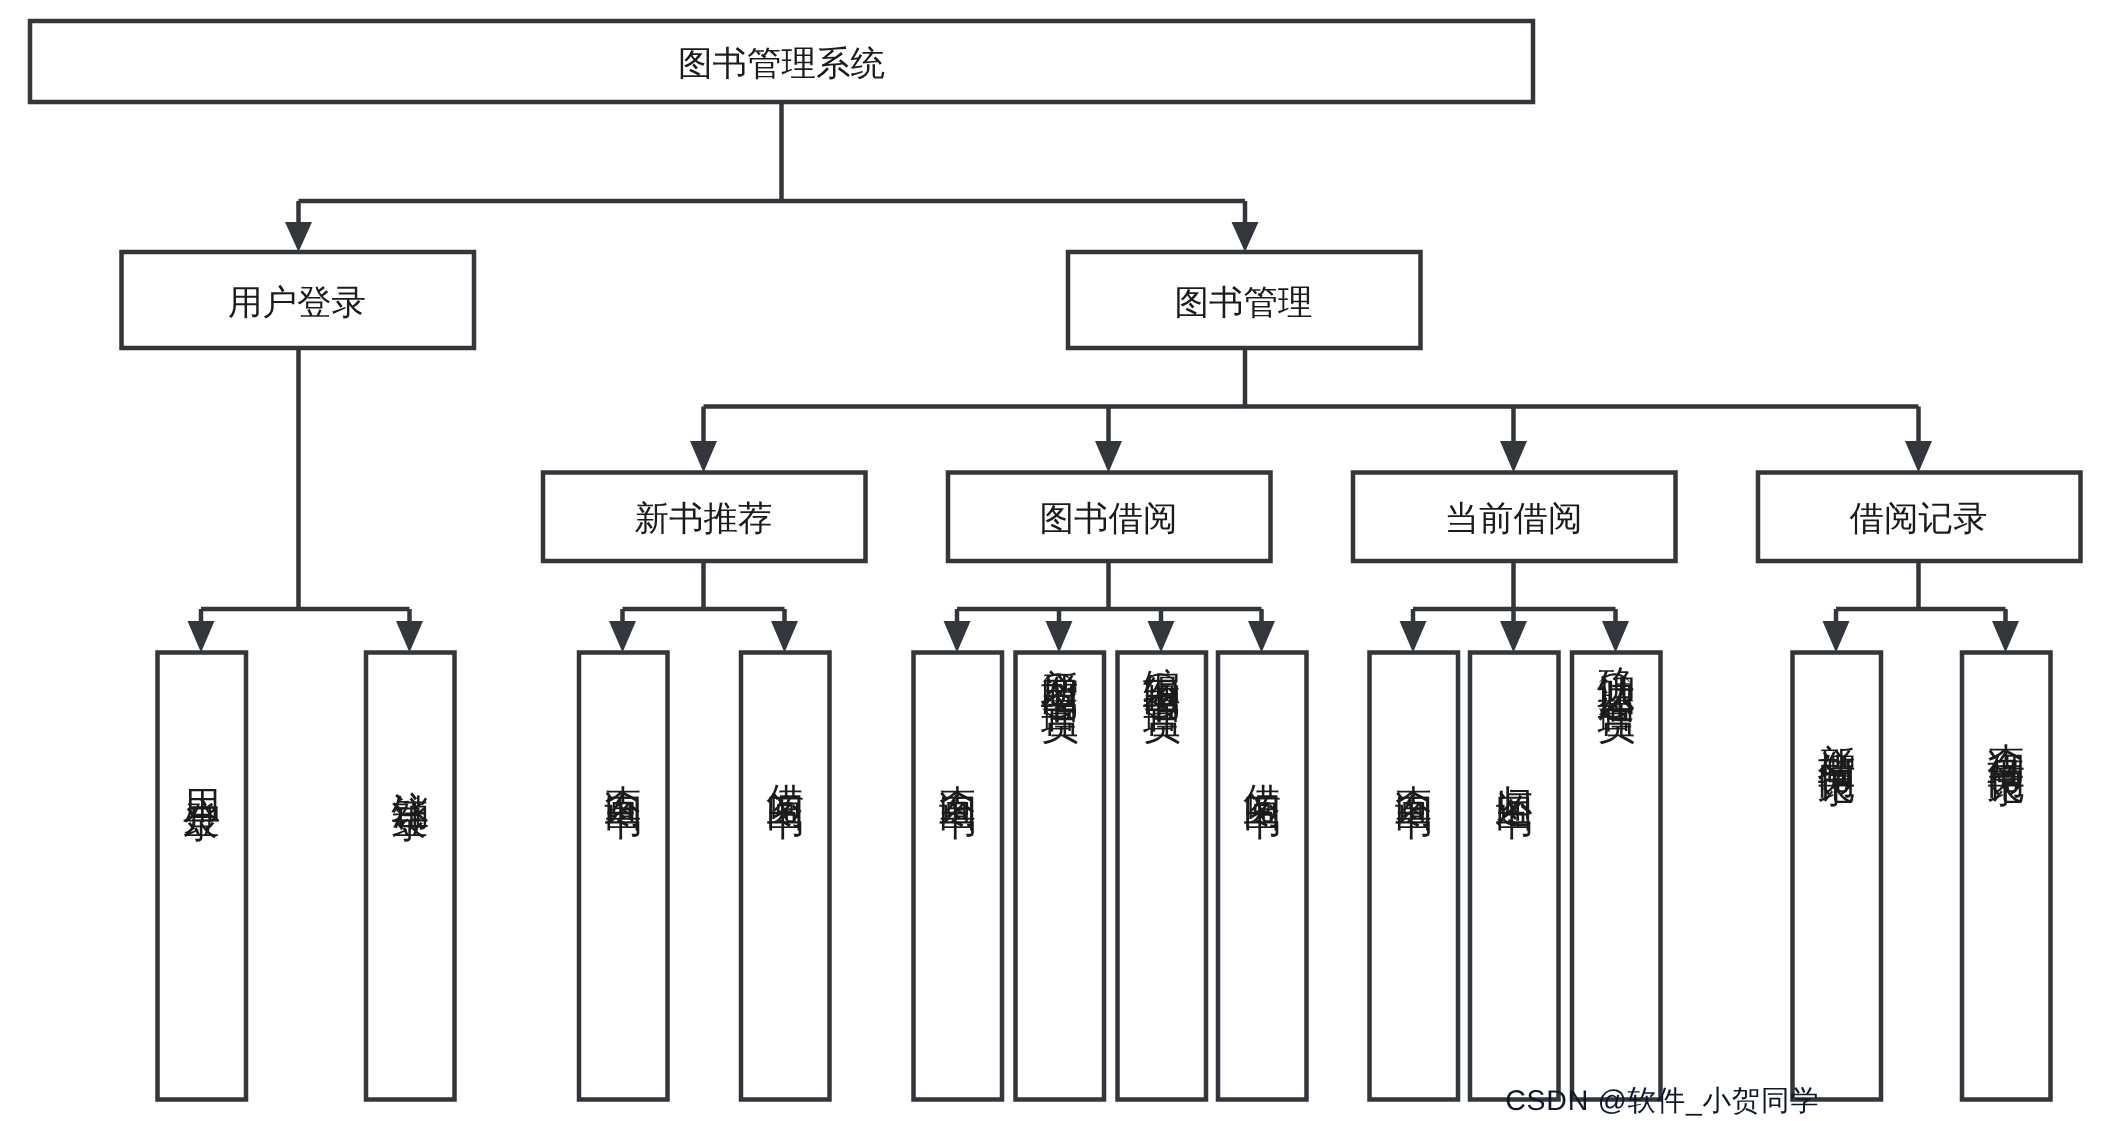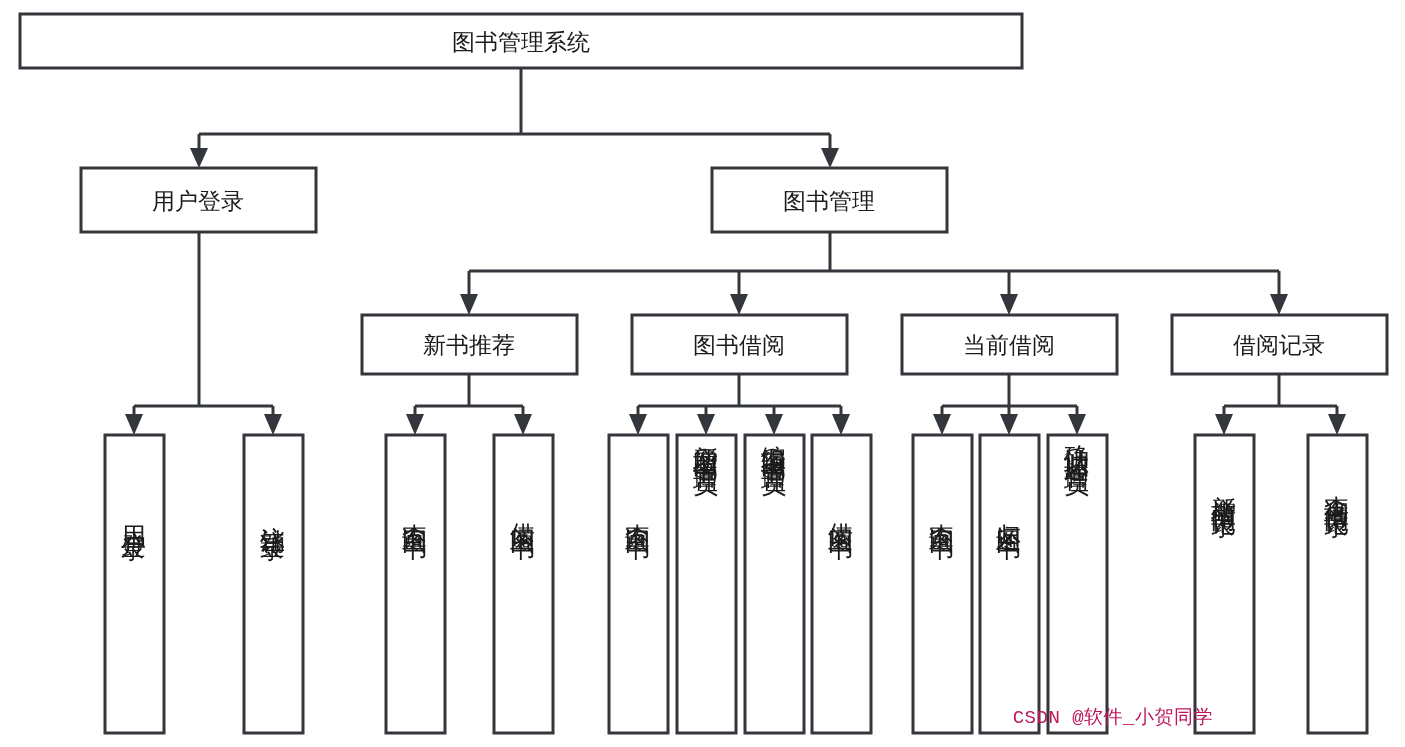--- a/index.html
+++ b/index.html
@@ -51,24 +51,24 @@
     fill: #1b1b1b;
     writing-mode: vertical-rl;
     text-orientation: upright;
     glyph-orientation-vertical: 0;
     letter-spacing: 4px;
     text-anchor: middle;
   }
   .watermark {
     position: absolute;
     right: 8px;
-    bottom: 17px;
-    font-family: Liberation Mono, monospace;
+    bottom: 0;
+    font-family: Liberation Sans, sans-serif;
     font-size: 19px;
-    color: #be185d;
+    color: #0f172a;
     white-space: nowrap;
     pointer-events: none;
     letter-spacing: 0.5px;
   }
 </style>
 </head>
 <body>
 
 <div id="diagram-root">
 

